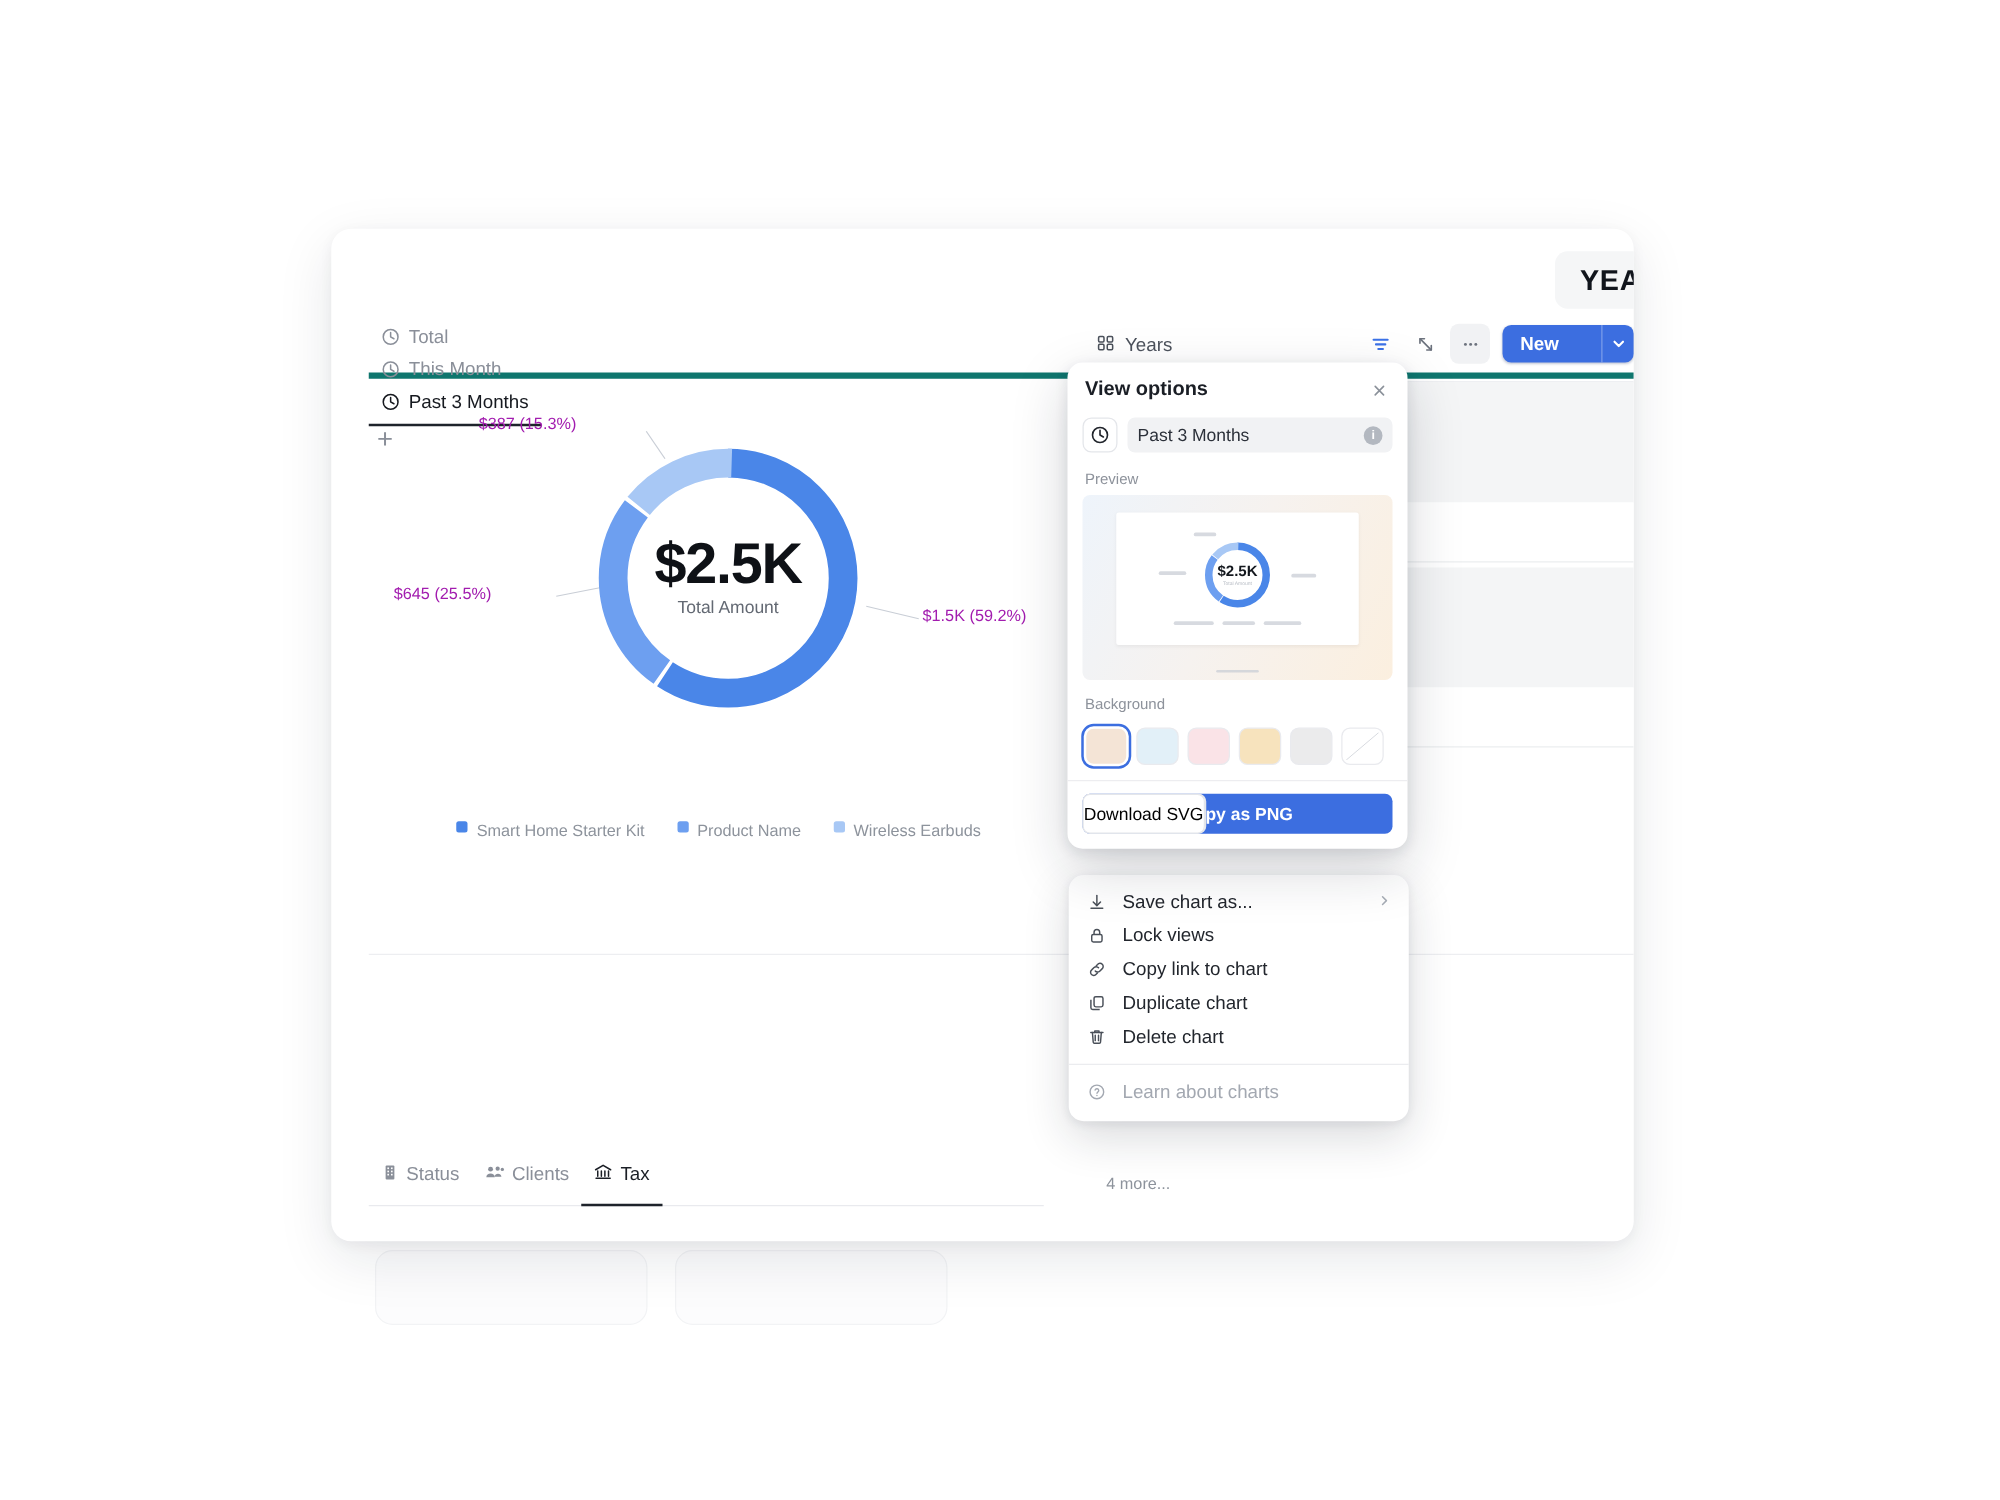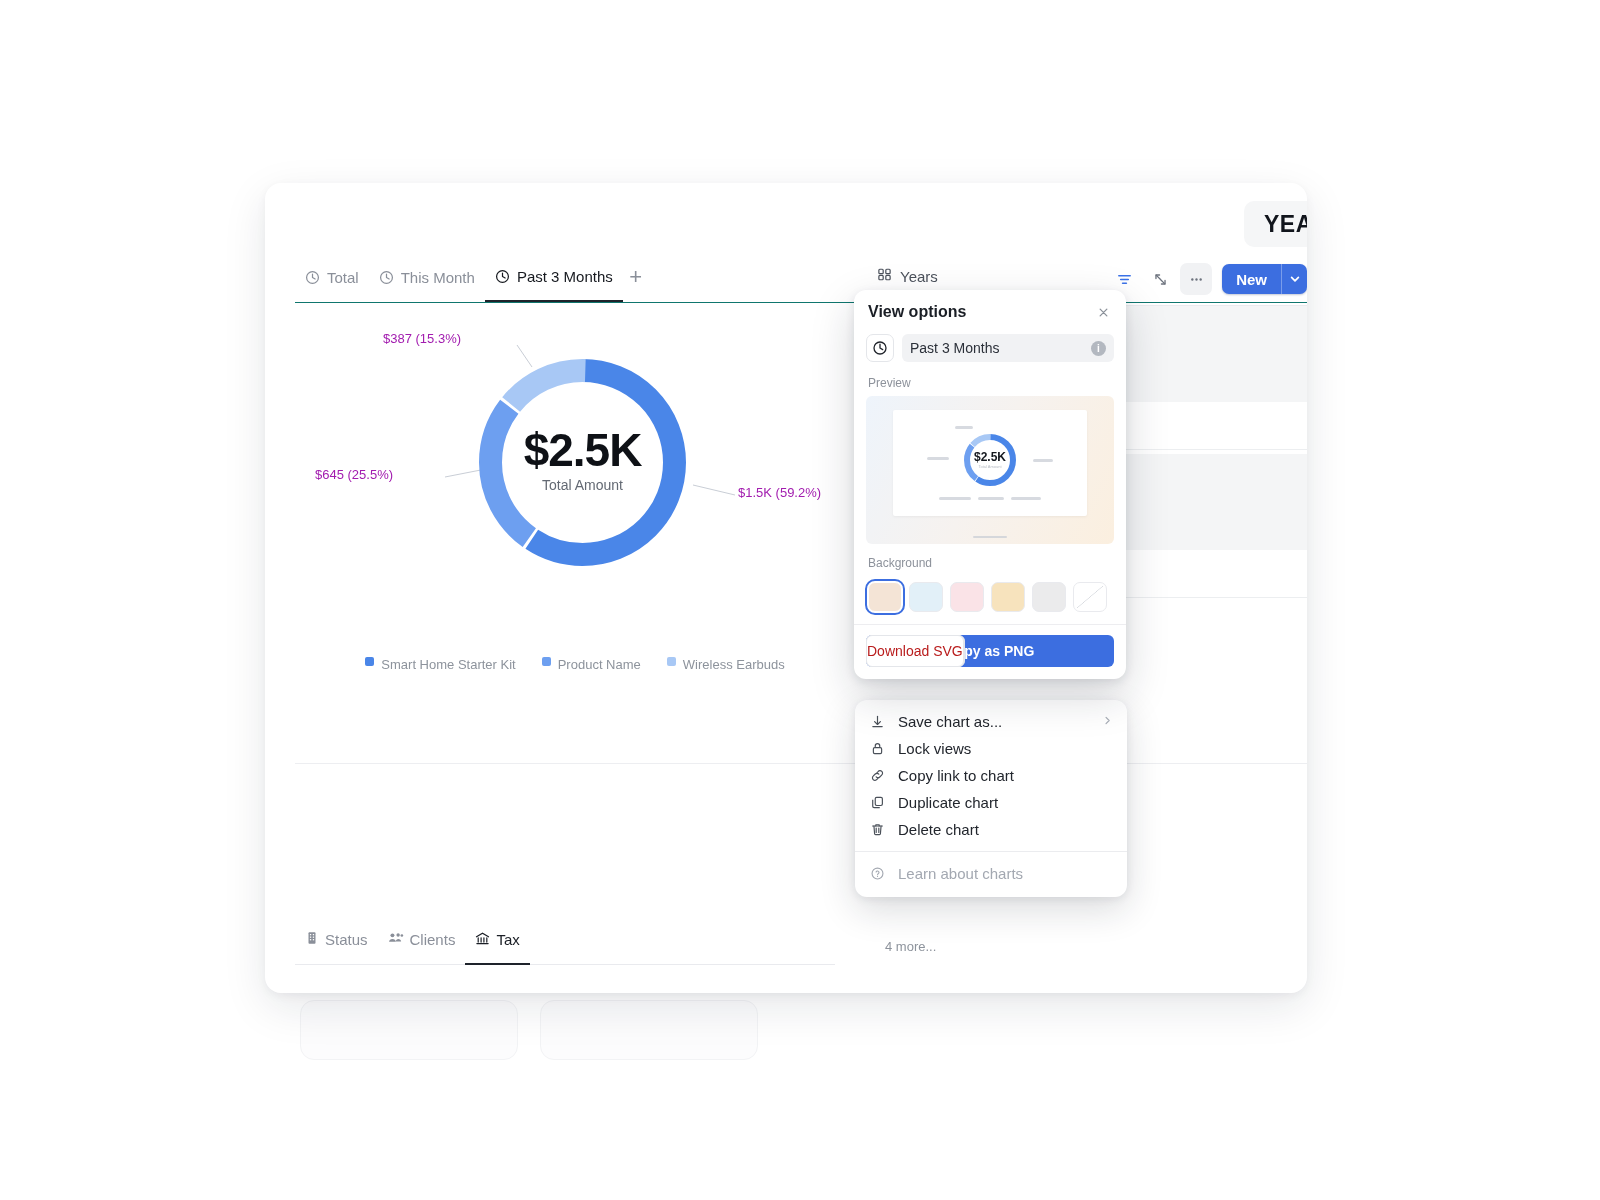--- a/index.html
+++ b/index.html
@@ -66,23 +66,24 @@
     white-space: nowrap;
     overflow: hidden;
   }
 
   
   #tabstrip {
     position: absolute;
     left: 30px; top: 78px;
     width: 1012px;
     height: 42px;
-    border-bottom: 1px solid #0f766e;
+    border-bottom: 5px solid #0f766e;
     display: flex;
-    align-items: center;
+    align-items: flex-start;
+    flex-direction: column;
   }
   .tab {
     display: flex; align-items: center; gap: 7px;
     height: 40px;
     padding: 0 10px 9px 10px;
     font-size: 15px;
     color: #8a8f99;
     cursor: pointer;
     white-space: nowrap;
   }
@@ -115,20 +116,21 @@
   .tb-btn.accent { color:#3b72e8; }
   .tb-btn.filled { background:#f1f2f4; }
   #new-btn-group {
     display:flex; align-items:center;
     margin-left: 6px;
     height: 30px;
     border-radius: 7px;
     overflow: hidden;
     background: #3c6ee0;
     box-shadow: 0 1px 2px rgba(20,40,90,.25);
+    gap: 20px;
   }
   #new-btn {
     padding: 0 14px;
     height: 30px;
     display:flex; align-items:center;
     color:#fff; font-size:15px; font-weight:600;
     cursor:pointer;
   }
   #new-caret {
     width: 26px; height: 30px;
@@ -358,21 +360,21 @@
 
   #vp-actions { padding: 0 12px; display:flex; flex-direction:column; gap: 8px; }
   .vp-btn {
     height: 32px;
     border-radius: 6px;
     display:flex; align-items:center; justify-content:center;
     font-size:14px;
     cursor:pointer;
   }
   .vp-btn.primary { background:#3c6ee0; color:#ffffff; font-weight:700; }
-  .vp-btn.ghost { background:#ffffff; color:#b91c1c; border:1px solid #e4e6ea; }
+  .vp-btn.ghost { background:#ffffff; color:#000000; border:1px solid #e4e6ea; }
 </style>
 </head>
 <body>
 
 <div id="stage">
 
   <div class="ghost" style="left:300px; top:1000px; width:218px; height:60px;"></div>
   <div class="ghost" style="left:540px; top:1000px; width:218px; height:60px;"></div>
 
   <div id="app-card">

